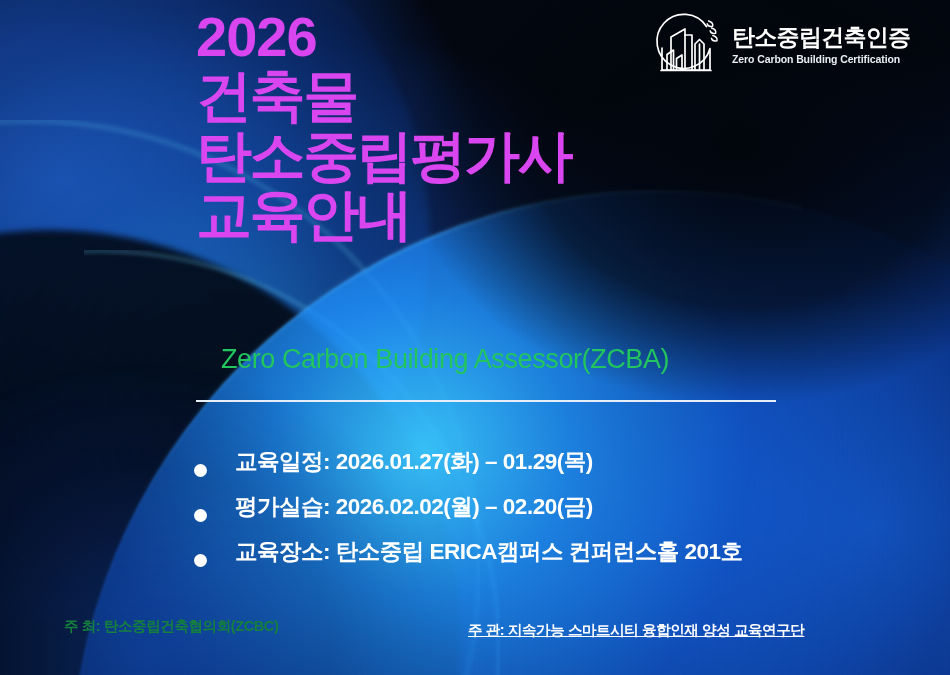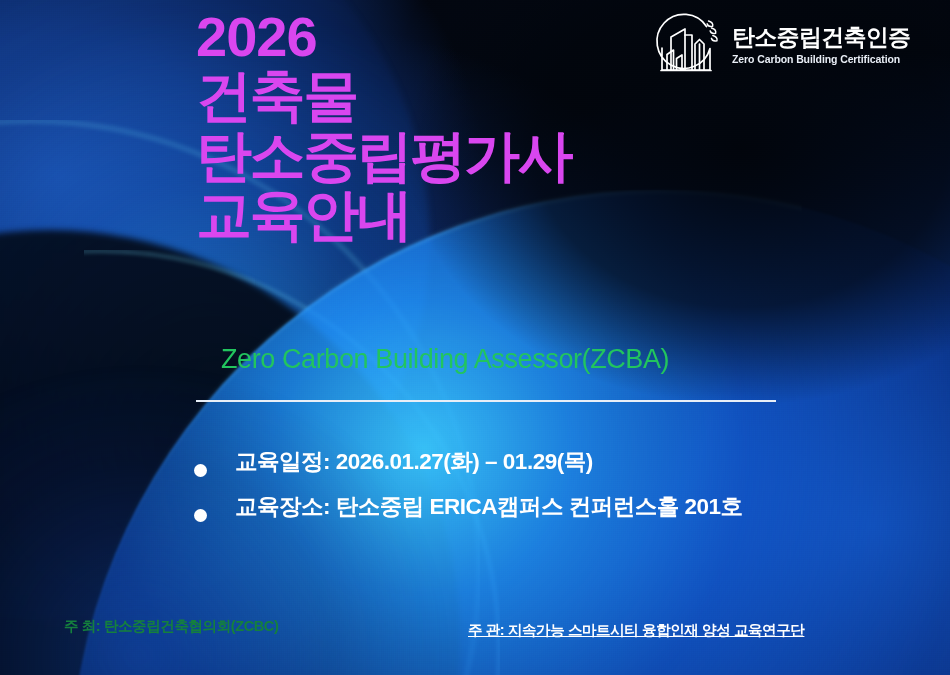--- a/index.html
+++ b/index.html
@@ -304,20 +304,24 @@
     <div class="subtitle">Zero Carbon Building Assessor(ZCBA)</div>
     <div class="divider"></div>
 
     <div class="bullets">
       <div class="bullet-row">
         <span class="dot"></span>
         <span class="bullet-text">교육일정: 2026.01.27(화) – 01.29(목)</span>
       </div>
       <div class="bullet-row">
         <span class="dot"></span>
+        <span class="bullet-text">평가실습: 2026.02.02(월) – 02.20(금)</span>
+      </div>
+      <div class="bullet-row">
+        <span class="dot"></span>
         <span class="bullet-text">교육장소: 탄소중립 ERICA캠퍼스 컨퍼런스홀 201호</span>
       </div>
     </div>
 
     <div class="footer-left">주 최: 탄소중립건축협의회(ZCBC)</div>
     <div class="footer-right">
       <span>주 관: 지속가능 스마트시티 융합인재 양성 교육연구단</span>
     </div>
 
   </div>

